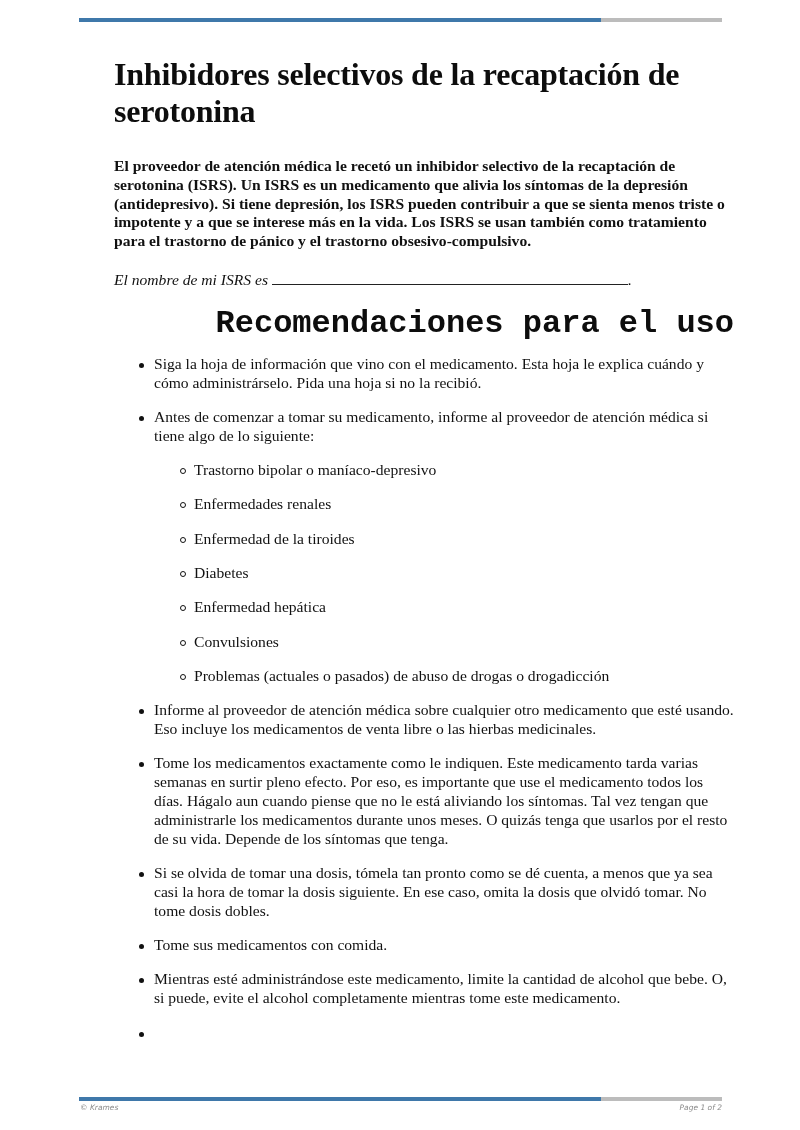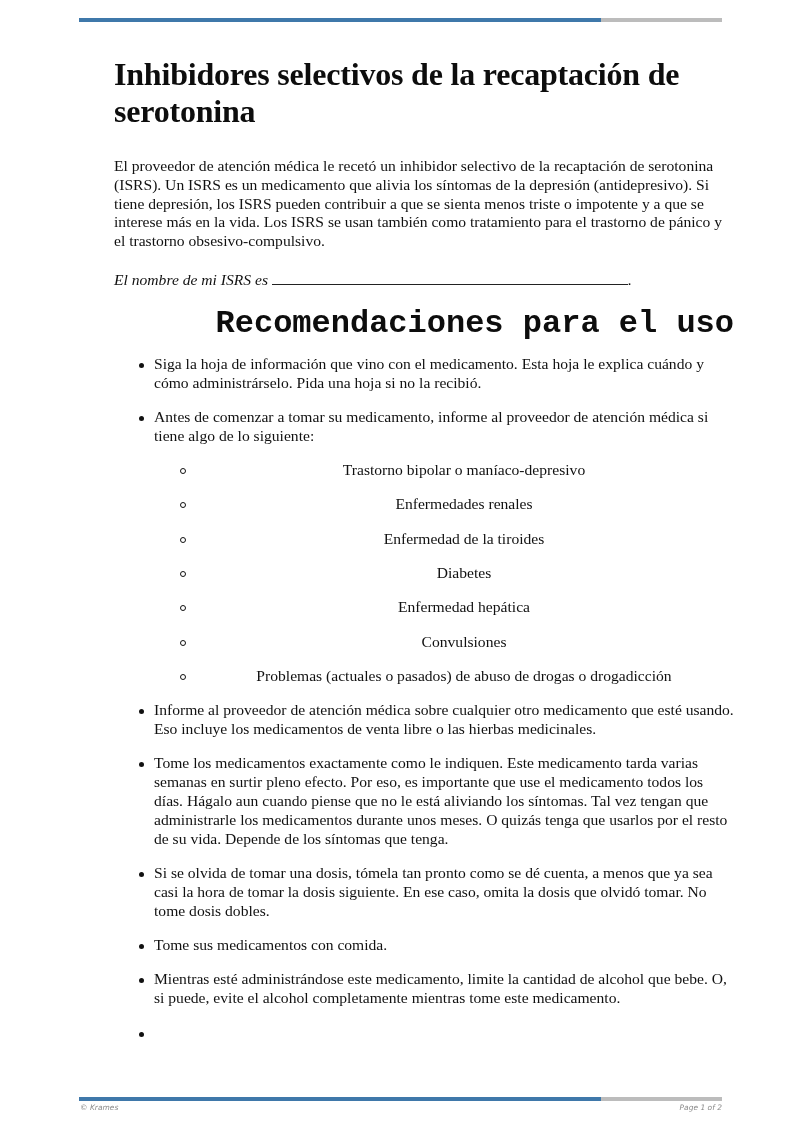--- a/index.html
+++ b/index.html
@@ -39,20 +39,21 @@
       font-size: 32px;
       line-height: 37px;
       margin: 0;
       letter-spacing: -0.2px;
       color: #0d0d0d;
     }
     p.intro {
       margin: 27px 0 0 0;
       font-size: 15.6px;
       line-height: 18.8px;
+      font-weight: bold;
     }
     p.name-line {
       margin: 19px 0 0 0;
       font-size: 15.6px;
       line-height: 18.8px;
       font-style: italic;
     }
     .blank {
       display: inline-block;
       width: 356px;
@@ -88,21 +89,20 @@
       top: 8px;
       width: 5px;
       height: 5px;
       border-radius: 50%;
       background: #111;
     }
     ul.sub {
       list-style: none;
       margin: 15.5px 0 0 0;
       padding: 0 0 0 40px;
-      text-align: center;
     }
     ul.sub > li {
       position: relative;
       font-size: 15.6px;
       line-height: 18.8px;
       margin-bottom: 15.5px;
     }
     ul.sub > li:last-child { margin-bottom: 0; }
     ul.sub > li > .circle {
       position: absolute;

